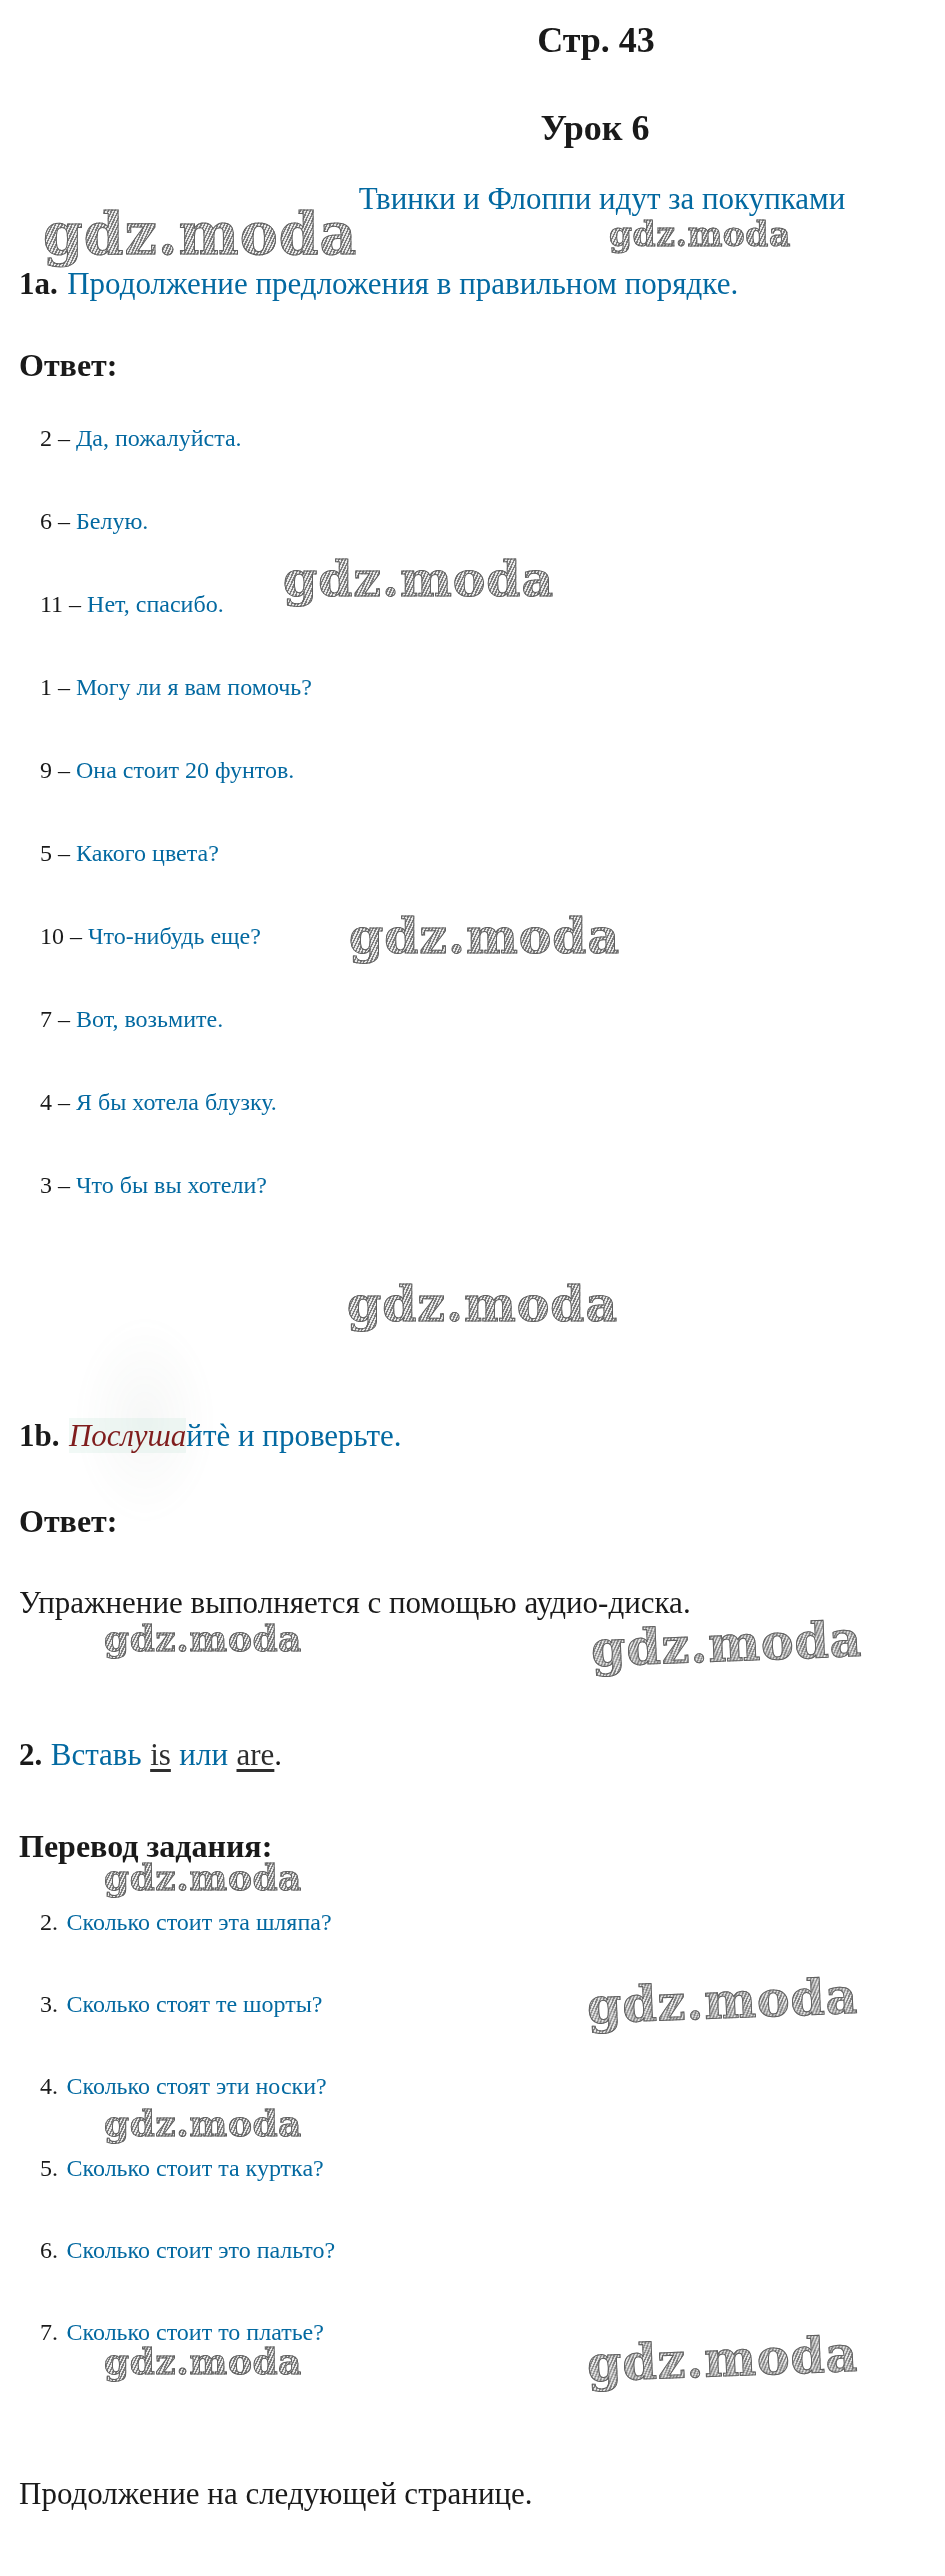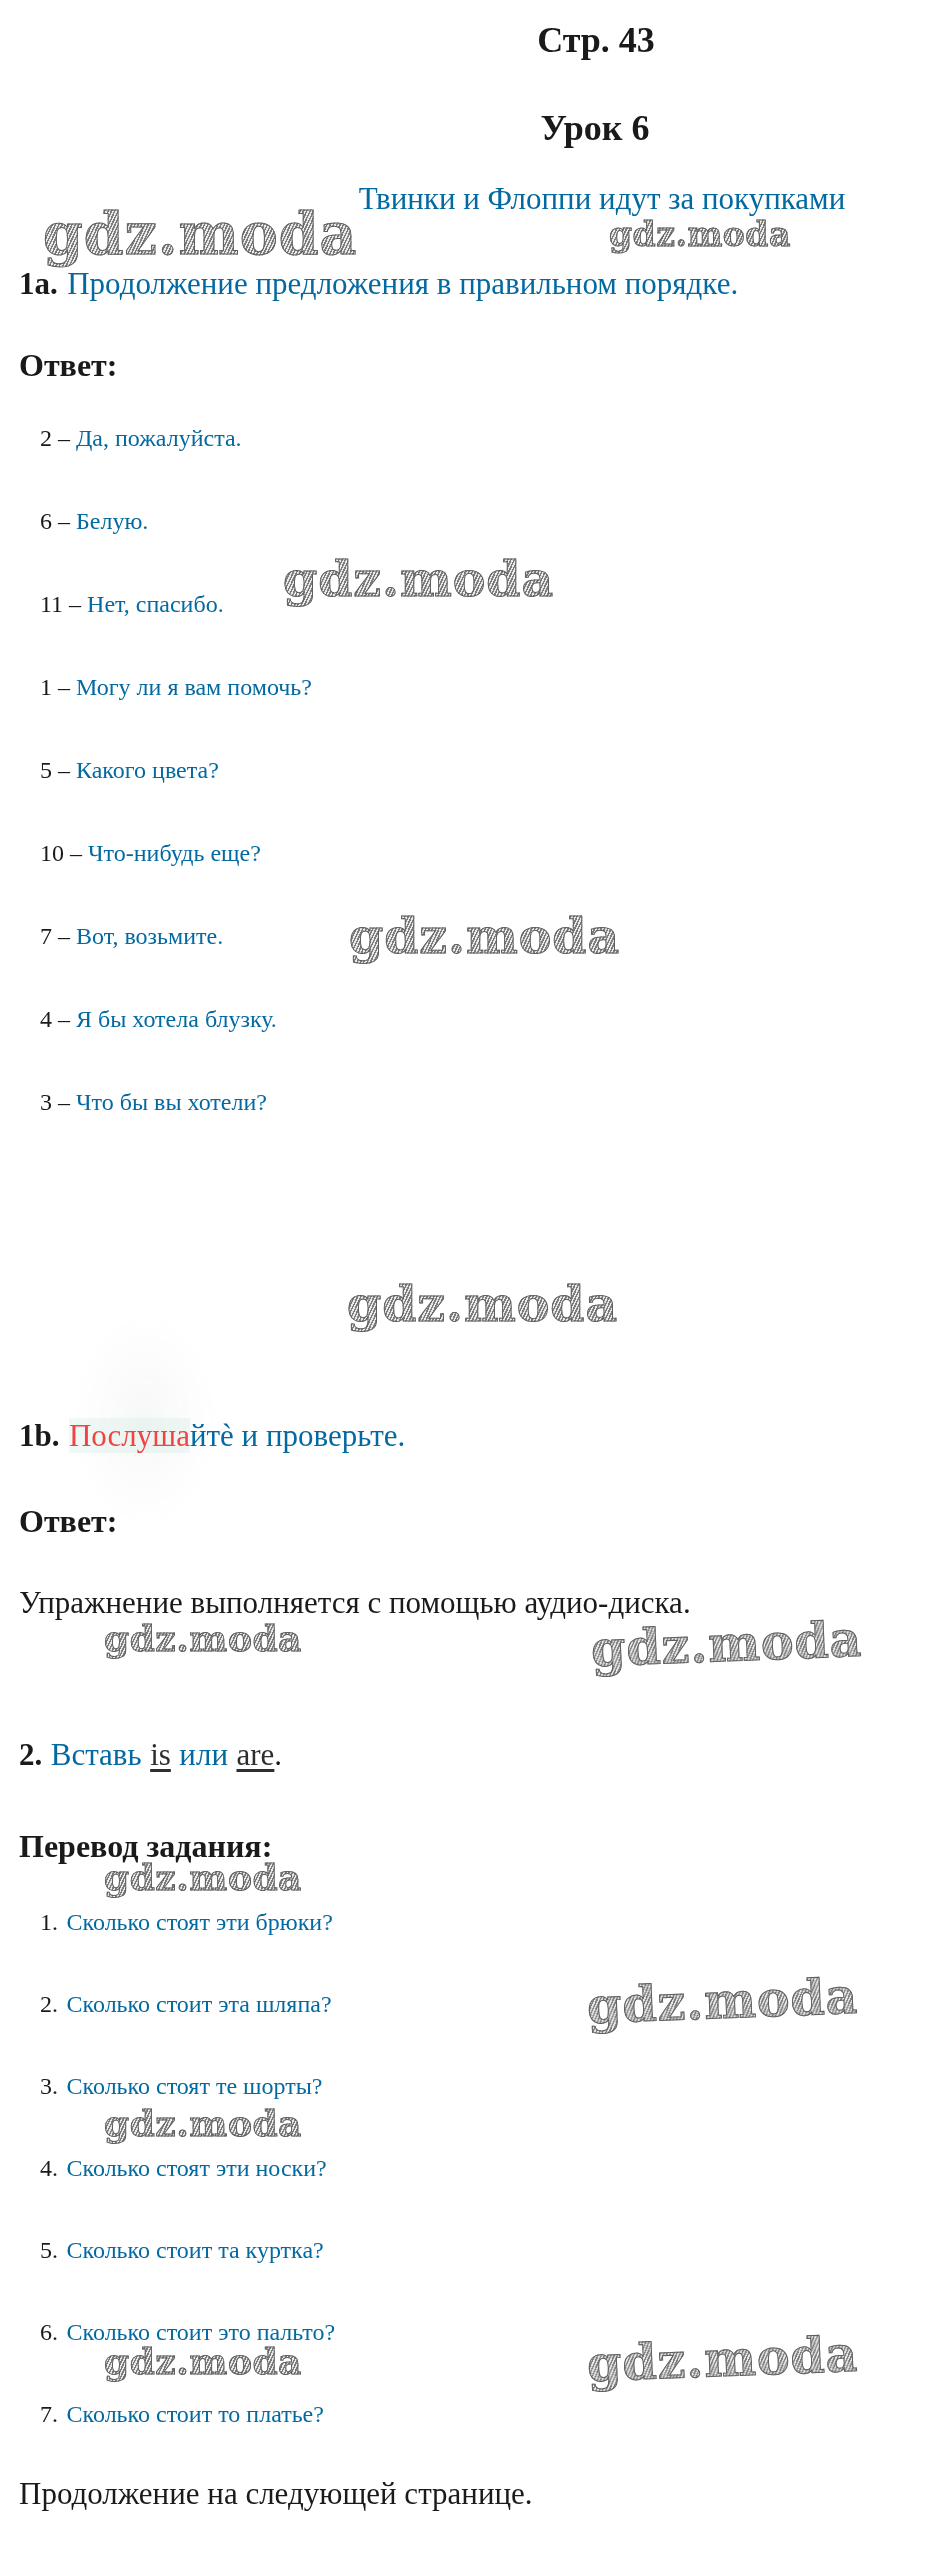--- a/index.html
+++ b/index.html
@@ -6,21 +6,21 @@
   .page {
     position:relative; width:945px; height:2576px; background:#ffffff;
     font-family:"Liberation Serif","DejaVu Serif",serif; overflow:hidden;
   }
   .line { position:absolute; left:19px; font-size:31px; color:#7b7b7b; white-space:nowrap; }
   .centered { transform:translateX(-50%); }
   .black { color:#1a1a1a; }
   .bold { font-weight:bold; }
   .h1 { font-size:36px; }
   .gray { color:#0369a1; }
-  .teal { color:#ef4444; background:rgba(178,222,204,0.18); }
+  .teal { color:#7f1d1d; background:rgba(178,222,204,0.18);font-style:italic; }
   .ul { color:#2e2e2e; text-decoration:underline; text-underline-offset:3.8px; }
   .word { margin-right:8.5px; }
   .lbl-gap { margin-left:9.4px; }
   .num { color:#1a1a1a; }
   .sep { color:#1a1a1a; white-space:pre; }
   .ans-row { height:83px; }
   .tr-row { height:82px; }
   .tr-row .num { margin-right:8.5px; }
   .list { position:absolute; left:16px; font-size:24px; color:#7b7b7b; white-space:nowrap;margin-left:24px; }
 
@@ -87,20 +87,23 @@
       </div>
 
       <div class="ans-row">
         <span class="num">11</span><span class="sep"> – </span><span class="gray">Нет, спасибо.</span>
       </div>
 
       <div class="ans-row">
         <span class="num">1</span><span class="sep"> – </span><span class="gray">Могу ли я вам помочь?</span>
       </div>
 
+      <div class="ans-row">
+        <span class="num">9</span><span class="sep"> – </span><span class="gray">Она стоит 20 фунтов.</span>
+      </div>
 
       <div class="ans-row">
         <span class="num">5</span><span class="sep"> – </span><span class="gray">Какого цвета?</span>
       </div>
 
       <div class="ans-row">
         <span class="num">10</span><span class="sep"> – </span><span class="gray">Что-нибудь еще?</span>
       </div>
 
       <div class="ans-row">
@@ -126,23 +129,20 @@
   <div class="line black txt" style="top:1585px;">Упражнение выполняется с помощью аудио-диска.</div>
 
   <div class="line txt" style="top:1737px;">
     <span class="black bold word">2.</span><span class="gray word">Вставь</span><span class="ul word">is</span><span class="gray word">или</span><span class="ul">are</span><span class="black">.</span>
   </div>
 
   <div class="line black bold txt" style="top:1828px; font-size:32px;">Перевод задания:</div>
 
   <div class="list txt" style="top:1909px;">
 
-      <div class="tr-row">
-        <span class="num">1.</span><span class="gray">Сколько стоят эти брюки?</span>
-      </div>
 
       <div class="tr-row">
         <span class="num">2.</span><span class="gray">Сколько стоит эта шляпа?</span>
       </div>
 
       <div class="tr-row">
         <span class="num">3.</span><span class="gray">Сколько стоят те шорты?</span>
       </div>
 
       <div class="tr-row">

